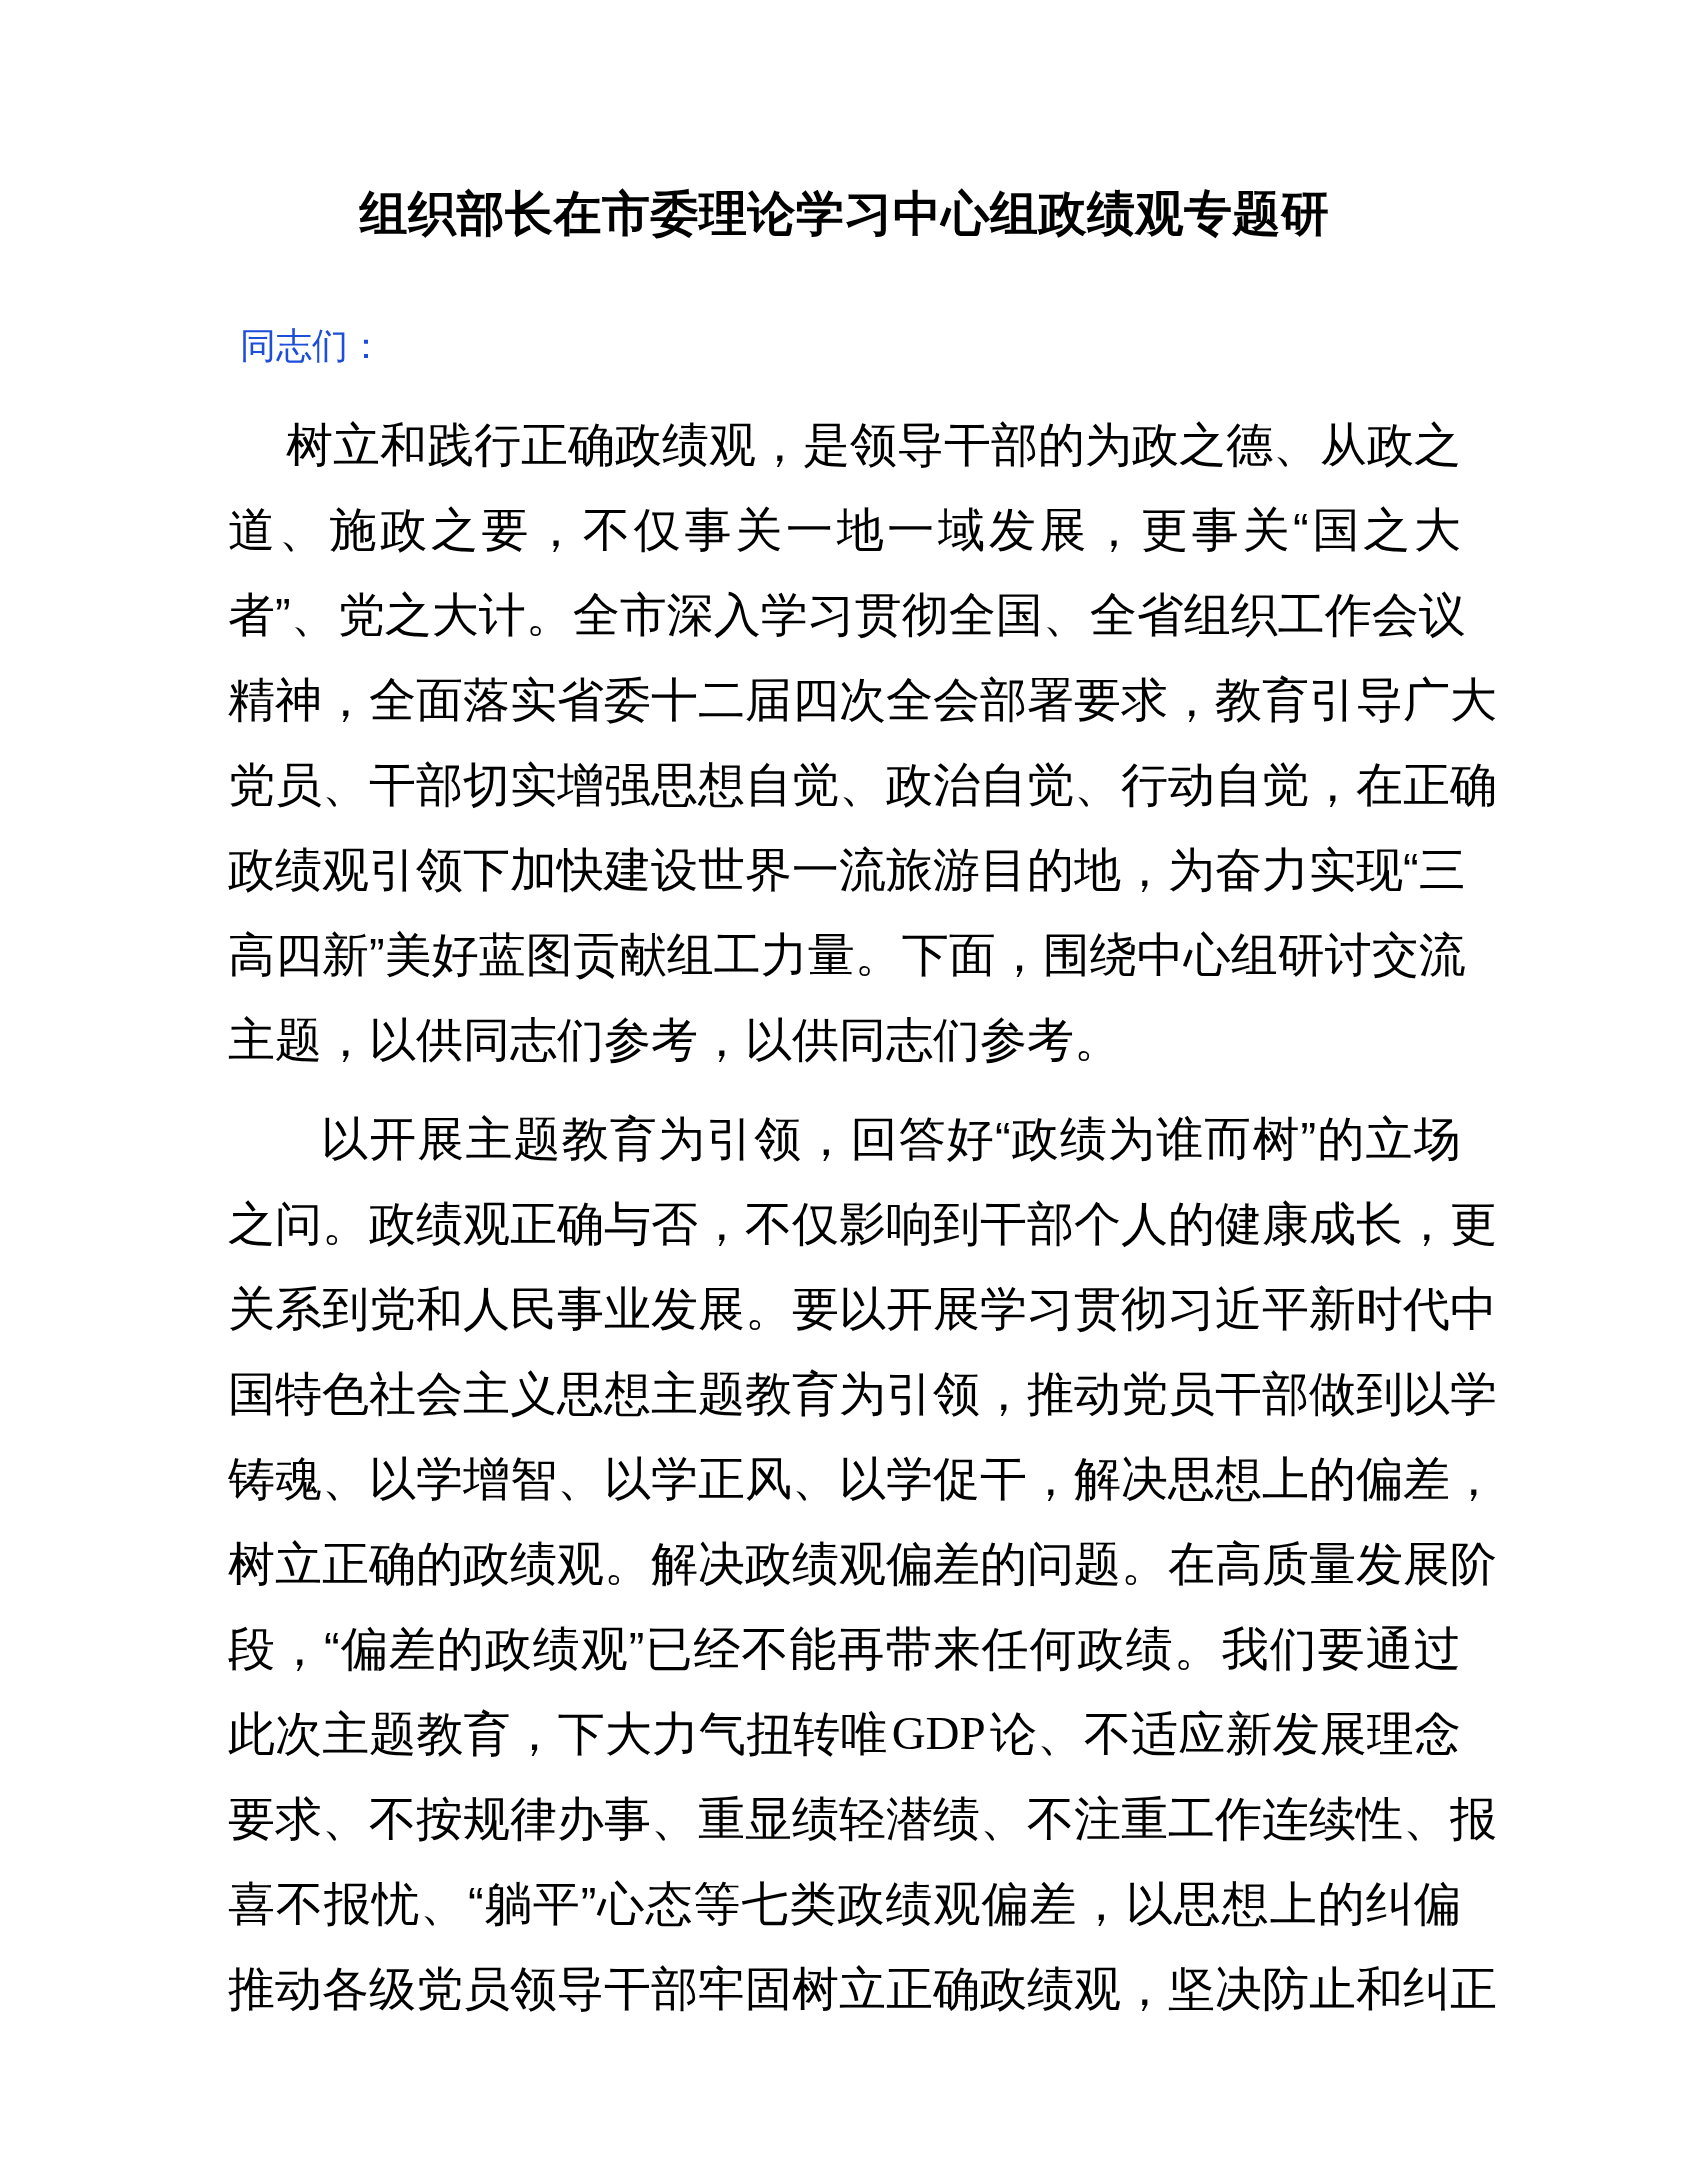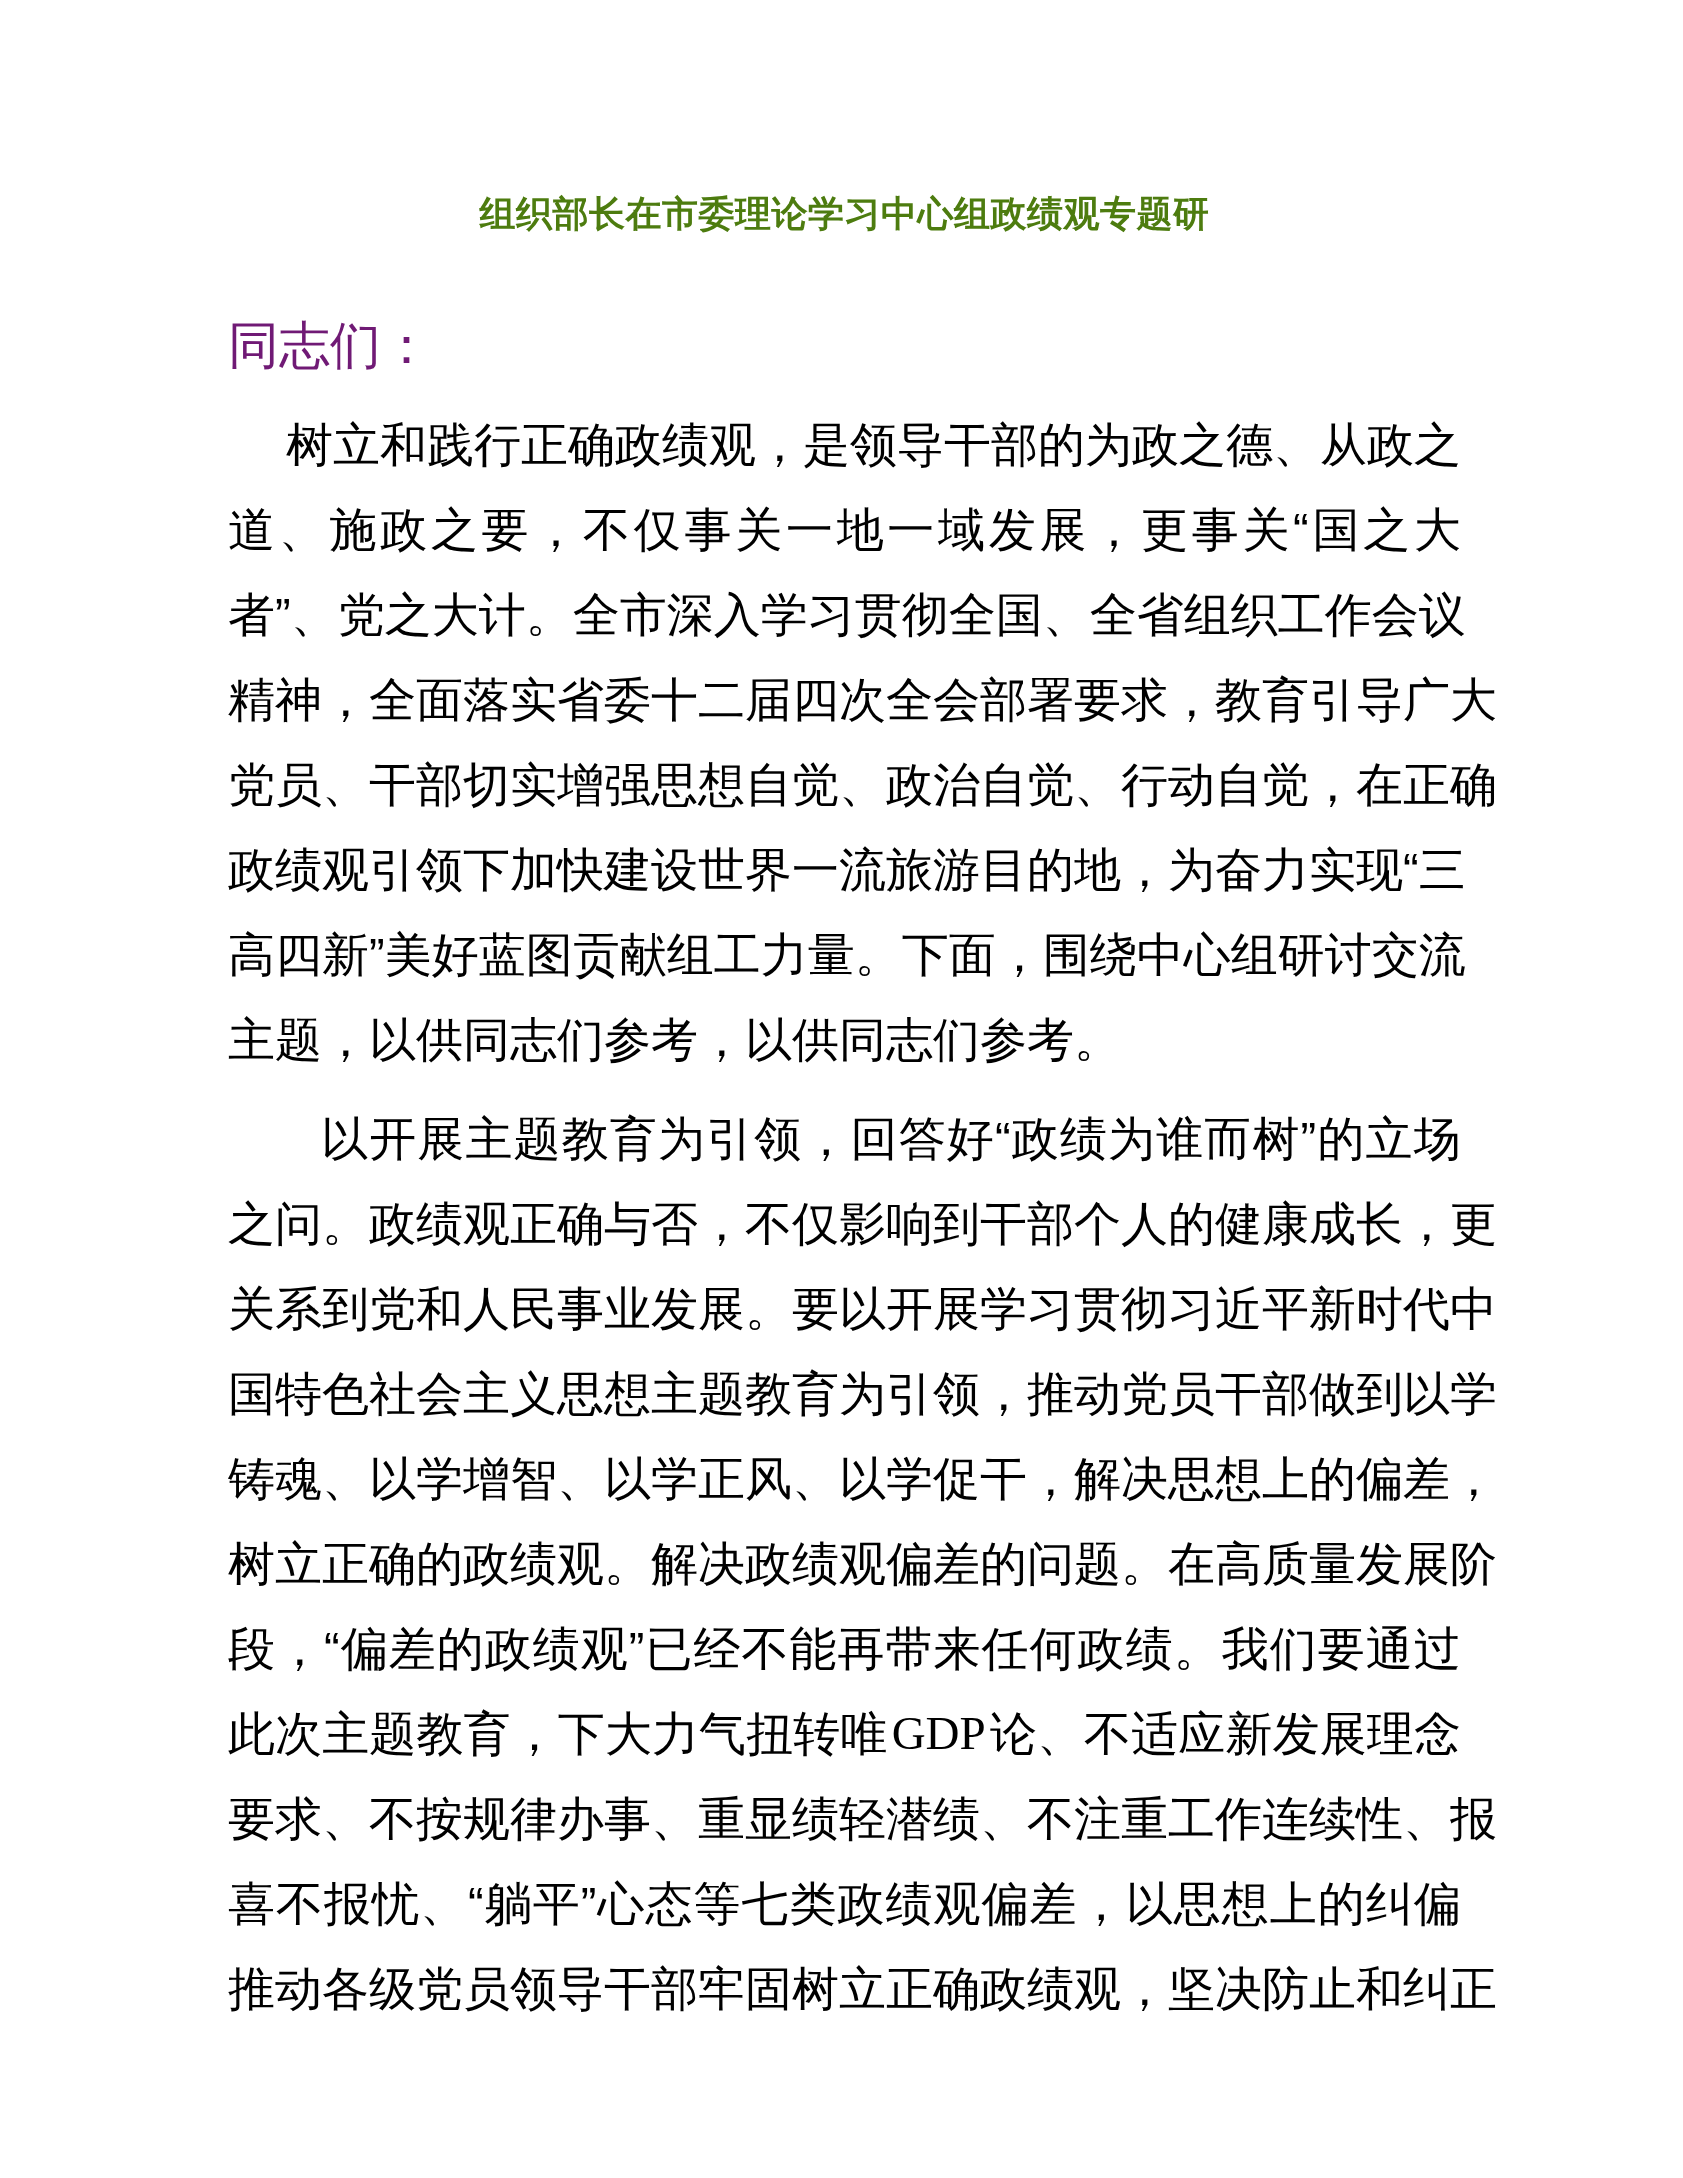--- a/index.html
+++ b/index.html
@@ -25,39 +25,39 @@
   .page-body {
     position: absolute;
     left: 228px;
     top: 0;
     width: 1233px;
   }
   .doc-title {
     margin: 0;
     padding: 0;
     padding-top: 176px;
-    font-size: 36px;
+    font-size: 48px;
     font-weight: bold;
     line-height: 76px;
     text-align: center;
     letter-spacing: 0.5px;
-    color: #4d7c0f;
+    color: #000000;
     font-family: Liberation Serif, serif;
   }
   .doc-title .title-line {
     display: block;
     white-space: nowrap;
   }
   .salutation {
-    margin: 0;
+    margin: 12px;
     padding: 0;
     margin-top: 51px;
-    font-size: 51px;
+    font-size: 36px;
     line-height: 85px;
-    color: #701a75;
+    color: #1d4ed8;
     white-space: nowrap;
   }
   .para {
     margin: 0;
     padding: 0;
     margin-top: 14px;
     font-size: 47px;
     line-height: 85px;
     color: #000000;
     text-align: justify;

